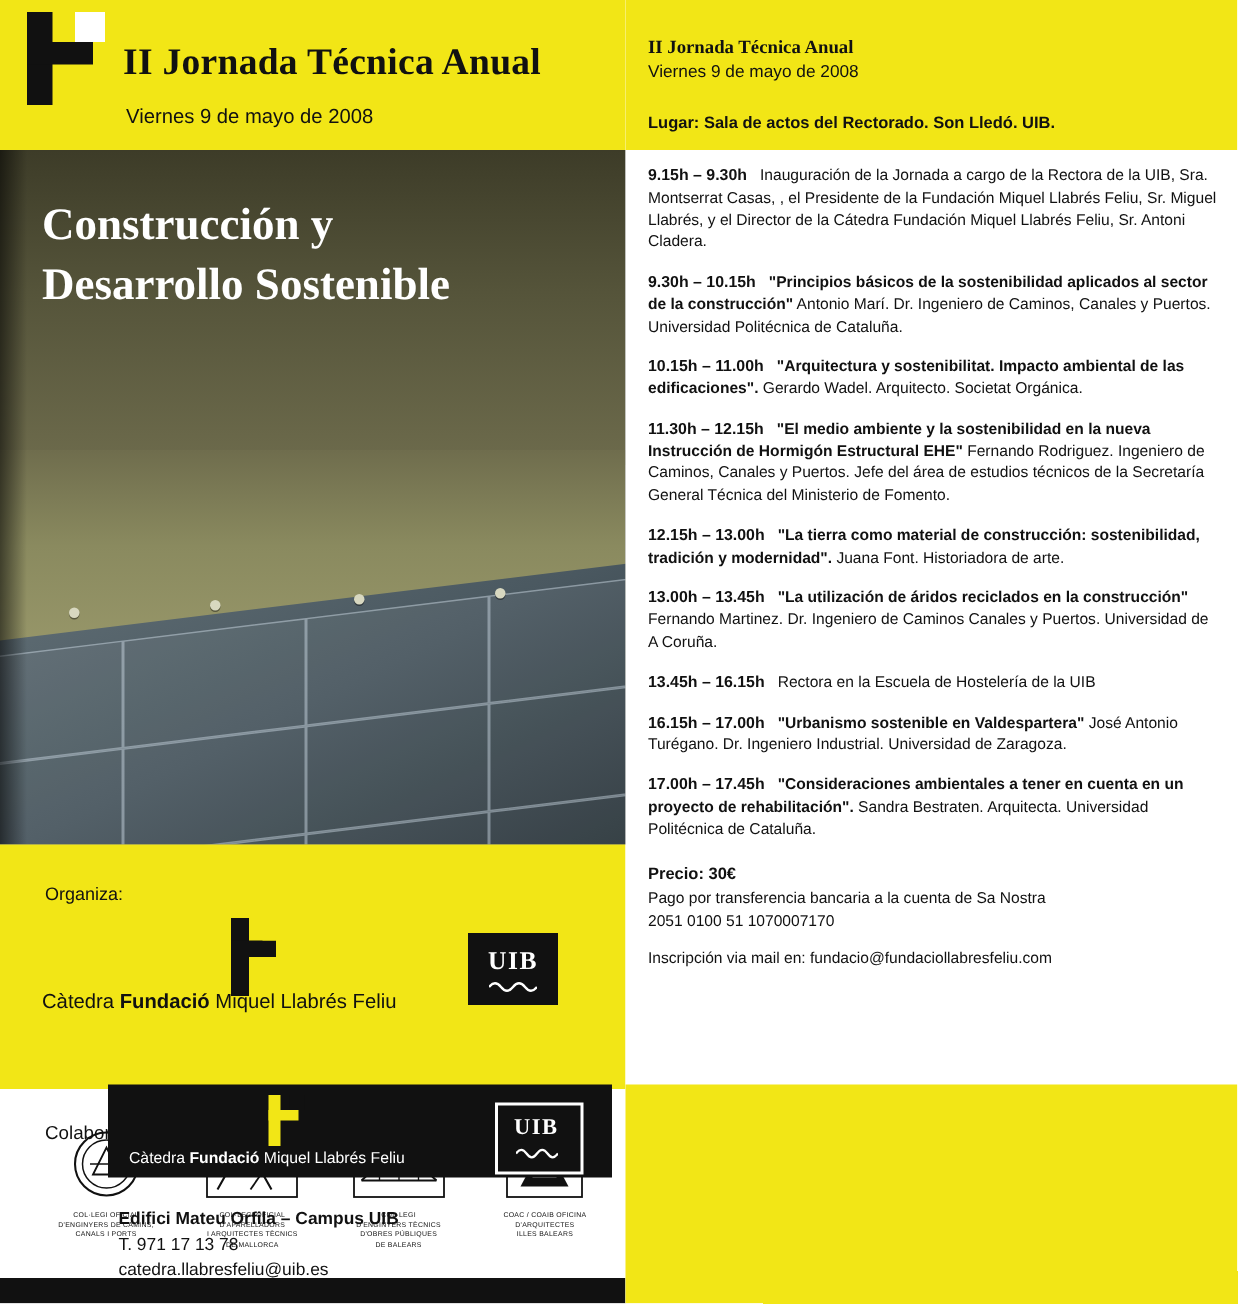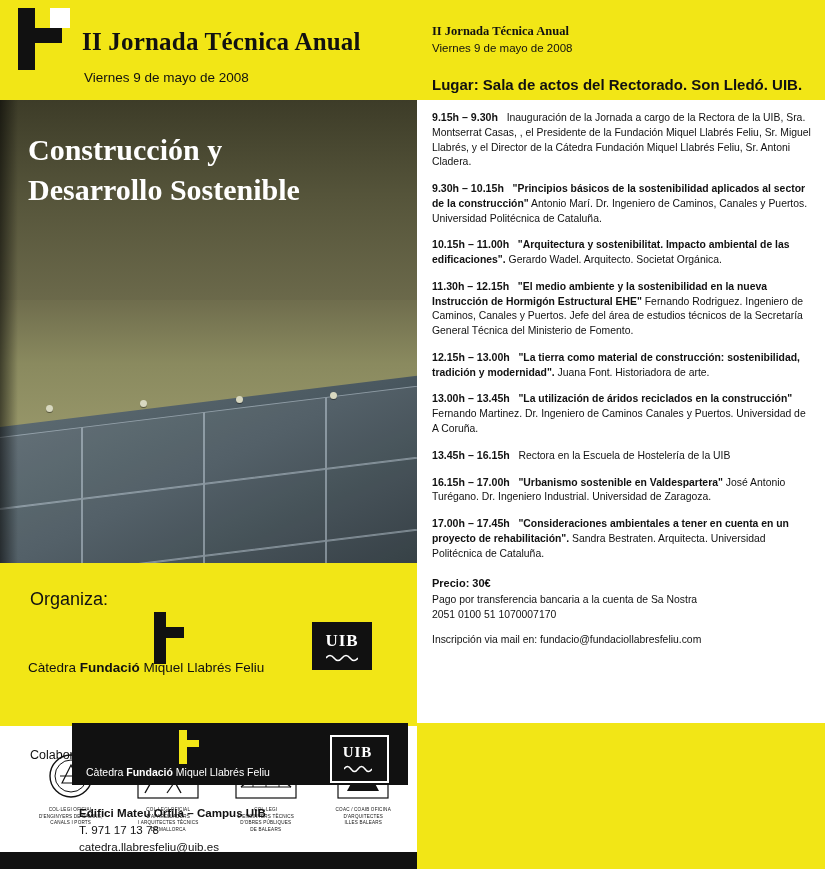--- a/index.html
+++ b/index.html
@@ -24,21 +24,21 @@
   .photo .panelzone{position:absolute;left:-40px;top:300px;width:520px;height:260px;
       background:linear-gradient(160deg,#5d6b72 0%,#4a5860 35%,#2f3a40 75%,#20282c 100%);
       transform:skewY(-7deg);}
   .photo .panelzone .cell{position:absolute;background:rgba(255,255,255,0.05);border:1px solid rgba(210,225,235,0.45);}
   .photo .edgeL{position:absolute;left:0;top:100px;width:18px;height:463px;background:linear-gradient(90deg,rgba(0,0,0,.55),rgba(0,0,0,0));}
   .photo .dot{position:absolute;width:7px;height:7px;border-radius:50%;background:#d8d8c0;box-shadow:0 1px 0 rgba(0,0,0,.4);}
   .poster-title{position:absolute;left:28px;top:130px;width:370px;font-family:"Liberation Serif",serif;font-weight:bold;
      font-size:30px;line-height:1.32;color:#fff;}
 
   .organiza{position:absolute;left:0;top:563px;width:417px;height:163px;background:#f2e616;}
-  .organiza .lbl{position:absolute;left:30px;top:26px;font-size:18px;color:#111;}
+  .organiza .lbl{position:absolute;left:30px;top:26px;font-size:12px;color:#111;}
   .org-f{position:absolute;left:148px;top:612px;width:42px;height:52px;}
   .org-f .bv{position:absolute;left:6px;top:0;width:12px;height:52px;background:#111;}
   .org-f .bh{position:absolute;left:6px;top:15px;width:30px;height:11px;background:#111;}
   .org-f .sq{position:absolute;left:27px;top:0;width:15px;height:15px;background:#f2e616;}
   .uib-badge{position:absolute;left:312px;top:622px;width:60px;height:48px;background:#111;}
   .uib-badge .txt{position:absolute;left:0;top:9px;width:60px;text-align:center;color:#fff;
      font-family:"Liberation Serif",serif;font-weight:bold;font-size:17px;letter-spacing:1px;}
   .uib-badge .wave{position:absolute;left:14px;top:31px;width:32px;height:9px;}
   .catedra-line{position:absolute;left:28px;top:660px;width:370px;font-size:13.5px;color:#111;}
   .catedra-line b{font-weight:bold;}
@@ -49,21 +49,21 @@
   .logo-box{width:88px;text-align:center;}
   .logo-mark{height:52px;display:flex;align-items:center;justify-content:center;}
   .logo-cap{margin-top:5px;font-size:4.6px;line-height:1.45;color:#111;letter-spacing:.2px;}
   .black-strip{position:absolute;left:0;top:852px;width:417px;height:17px;background:#111;}
 
   
   .right{position:absolute;left:417px;top:0;width:408px;height:869px;background:#fff;}
   .right-top{position:absolute;left:0;top:0;width:408px;height:100px;background:#f2e616;}
   .rt-l1{position:absolute;left:15px;top:24px;font-family:"Liberation Serif",serif;font-weight:bold;font-size:12.5px;color:#111;}
   .rt-l2{position:absolute;left:15px;top:42px;font-size:11.5px;color:#111;}
-  .rt-l3{position:absolute;left:15px;top:76px;font-weight:bold;font-size:15px;color:#111;}
+  .rt-l3{position:absolute;left:15px;top:76px;font-weight:bold;font-size:11px;color:#111;}
 
   .program{position:absolute;left:0;top:100px;width:408px;height:620px;padding:10px 14px 0 15px;box-sizing:border-box;}
   .item{margin-bottom:11px;font-size:10.4px;line-height:1.42;color:#111;}
   .item .time{font-weight:bold;font-size:10.6px;}
   .item b{font-weight:bold;}
   .item.big{font-size:11.6px;}
   .item.big .time{font-size:11.6px;}
 
   .price{margin-top:14px;font-size:10.4px;line-height:1.5;}
   .price .p1{font-weight:bold;font-size:11px;}

